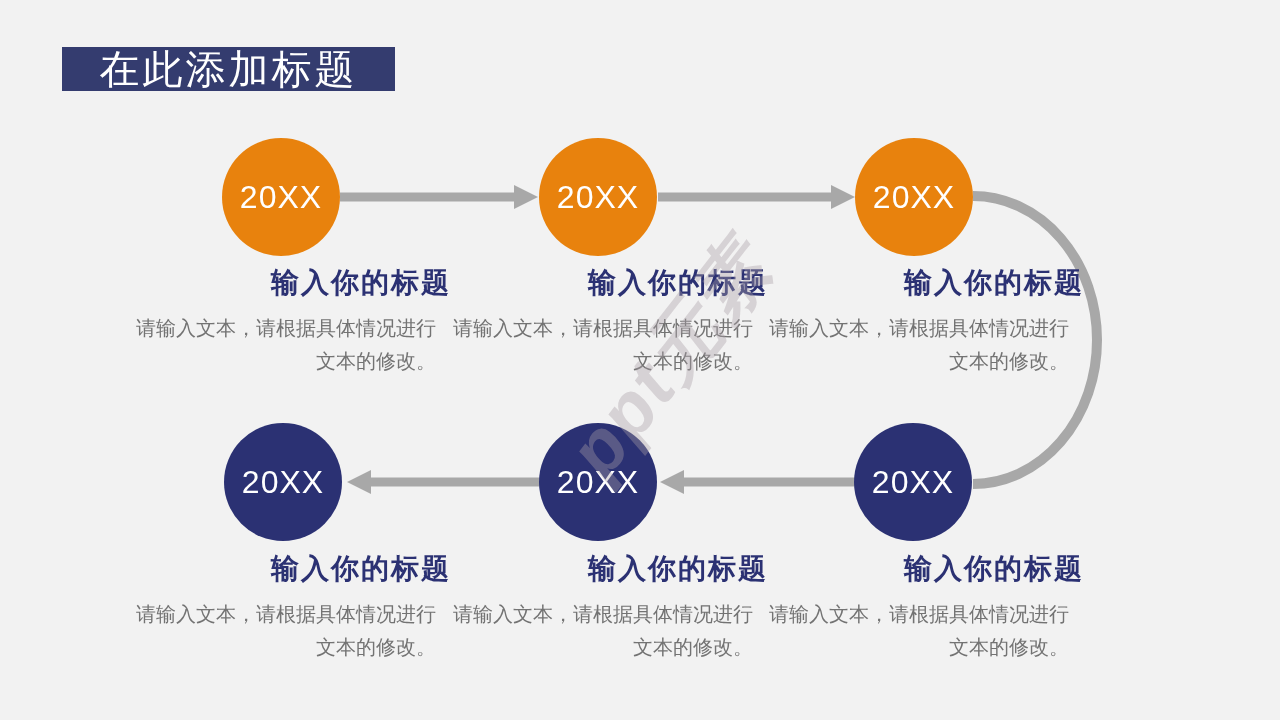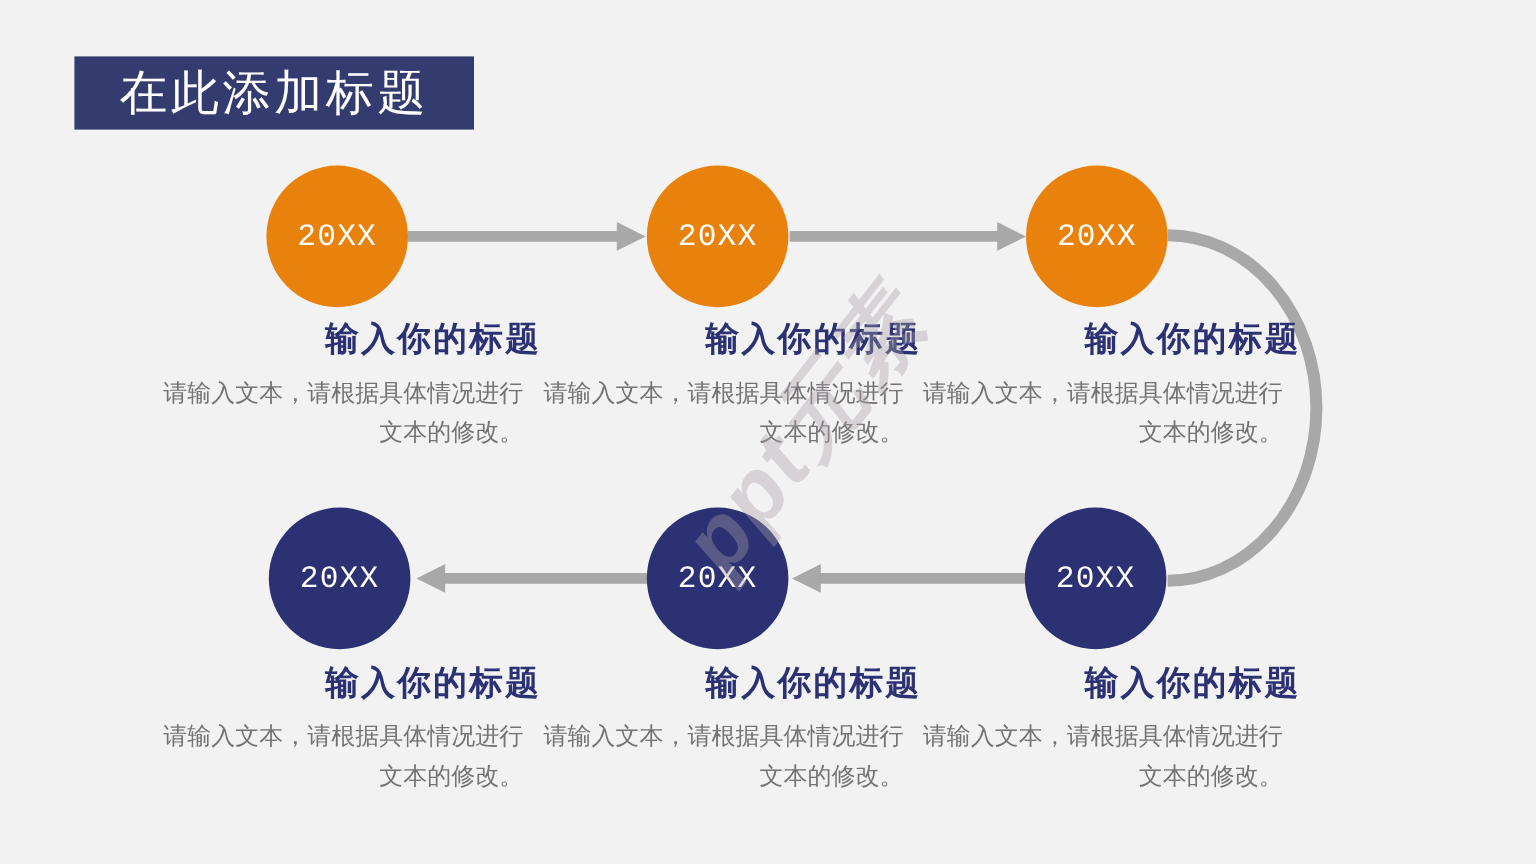--- a/index.html
+++ b/index.html
@@ -5,37 +5,37 @@
   html,body{margin:0;padding:0;}
   body{
     width:1280px;height:720px;position:relative;overflow:hidden;
     background:#f2f2f2;
     font-family:"Liberation Sans","DejaVu Sans",sans-serif;
   }
   .slide{position:absolute;inset:0;width:1280px;height:720px;}
 
   
   .title-bar{
-    position:absolute;left:62px;top:47px;width:333px;height:61px;
+    position:absolute;left:62px;top:47px;width:333px;height:44px;
     display:flex;align-items:center;justify-content:center;
   }
   .title-bar .title-text{
     color:#ffffff;font-size:40px;font-weight:500;letter-spacing:3px;white-space:nowrap;
   }
 
   
   svg.connectors{position:absolute;left:0;top:0;z-index:1;}
 
   
   .circle{
     position:absolute;width:118px;height:118px;border-radius:50%;
     display:flex;align-items:center;justify-content:center;z-index:2;
   }
   .circle .year{
-    color:#ffffff;font-size:26px;font-weight:400;letter-spacing:1px;font-family:Liberation Mono, monospace;
+    color:#ffffff;font-size:32px;font-weight:400;letter-spacing:1px;
   }
 
   
   .text-block{
     position:absolute;width:340px;text-align:right;z-index:2;
   }
   .text-block .item-title{
     font-size:28px;font-weight:700;letter-spacing:2px;margin:0 0 10px 0;
   }
   .text-block .item-desc{

